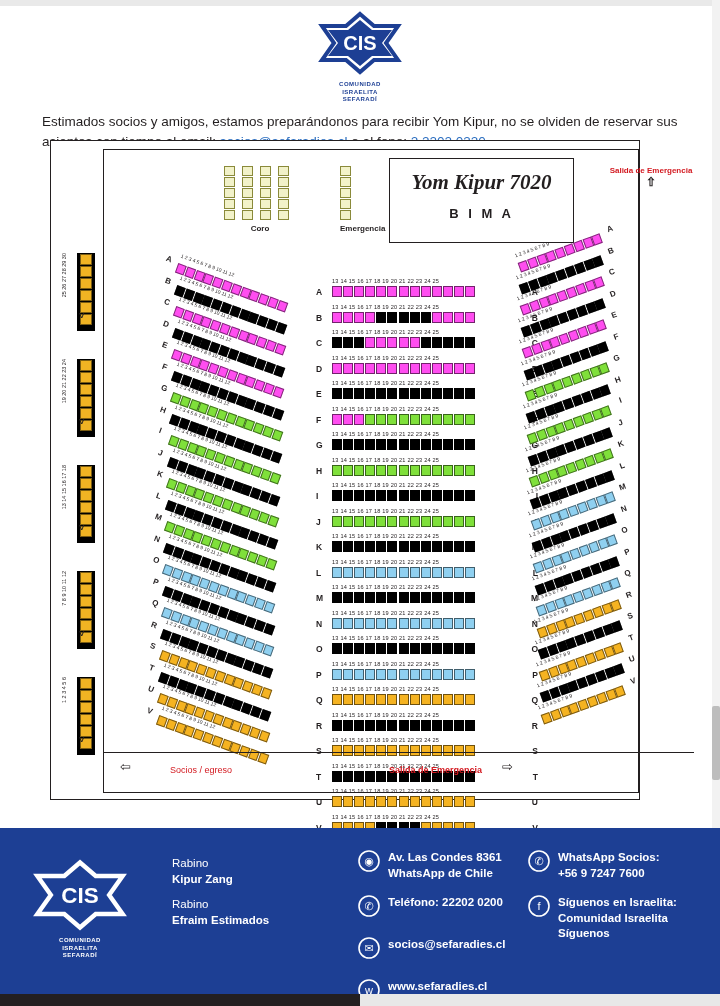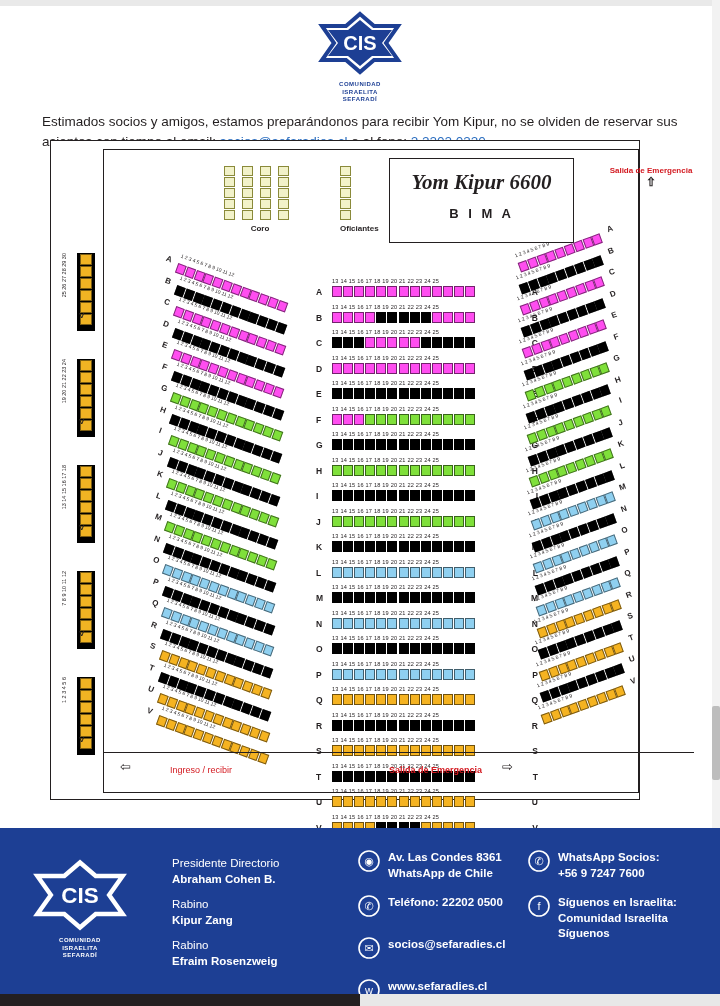--- a/index.html
+++ b/index.html
@@ -132,24 +132,24 @@
 
   <p class="intro">
     <span>Estimados socios y amigos, estamos preparándonos para recibir Yom Kipur, no se olviden de reservar sus asientos con tiempo al email: </span><a href="#">socios@sefaradies.cl</a><span> o al fono: </span><a href="#">2 2202 0330</a>
   </p>
 
   <div class="map">
 
     <div class="map-inner">
 
       <div class="coro-group" id="coro"><div class="coro-col"><div class="coro-cell"></div><div class="coro-cell"></div><div class="coro-cell"></div><div class="coro-cell"></div><div class="coro-cell"></div></div><div class="coro-col"><div class="coro-cell"></div><div class="coro-cell"></div><div class="coro-cell"></div><div class="coro-cell"></div><div class="coro-cell"></div></div><div class="coro-col"><div class="coro-cell"></div><div class="coro-cell"></div><div class="coro-cell"></div><div class="coro-cell"></div><div class="coro-cell"></div></div><div class="coro-col"><div class="coro-cell"></div><div class="coro-cell"></div><div class="coro-cell"></div><div class="coro-cell"></div><div class="coro-cell"></div></div><div class="blk-label">Coro</div></div>
-      <div class="ofic-group" id="ofic"><div class="coro-col"><div class="coro-cell"></div><div class="coro-cell"></div><div class="coro-cell"></div><div class="coro-cell"></div><div class="coro-cell"></div></div><div class="blk-label">Oficiantes</div></div>
+      <div class="ofic-group" id="ofic"><div class="coro-col"><div class="coro-cell"></div><div class="coro-cell"></div><div class="coro-cell"></div><div class="coro-cell"></div><div class="coro-cell"></div></div><div class="blk-label">Emergencia</div></div>
 
       <div class="bima">
-        <div class="bima-title">Yom Kipur 6600</div>
+        <div class="bima-title">Yom Kipur 7020</div>
         <div class="bima-sub">B I M A</div>
       </div>
 
       <div class="emerg-top">
         <div>Salida de Emergencia</div>
         <div class="arrow-up">⇧</div>
       </div>
 
       <div id="left-wing" class="wing" style="left: 60px; top: 108px; width: 220px; height: 500px;">
           <div class="wrow" style="top: 0px; left: 14px; transform: rotate(20deg); transform-origin: left center;"><span class="wl" style="left:-13px">A</span><span class="wn">1  2  3  4  5  6  7  8  9  10  11  12  </span><span class="ws" style="background:#ff4df0"></span><span class="ws" style="background:#ff4df0"></span><span class="ws" style="background:#ff4df0"></span><span class="ws" style="background:#ff4df0"></span><span class="ws" style="background:#ff4df0"></span><span class="ws" style="background:#ff4df0"></span><span class="ws" style="background:#ff4df0"></span><span class="ws" style="background:#ff4df0"></span><span class="ws" style="background:#ff4df0"></span><span class="ws" style="background:#ff4df0"></span><span class="ws" style="background:#ff4df0"></span><span class="ws" style="background:#ff4df0"></span></div>
@@ -637,21 +637,21 @@
           <div class="wrow" style="top: 344px; left: 39.6px; transform: rotate(-20deg); transform-origin: left center;"><span class="wl" style="right:-13px">Q</span><span class="wn">1  2  3  4  5  6  7  8  9  </span><span class="ws" style="background:#8fd0f0"></span><span class="ws" style="background:#8fd0f0"></span><span class="ws" style="background:#8fd0f0"></span><span class="ws" style="background:#8fd0f0"></span><span class="ws" style="background:#8fd0f0"></span><span class="ws" style="background:#8fd0f0"></span><span class="ws" style="background:#8fd0f0"></span><span class="ws" style="background:#8fd0f0"></span><span class="ws" style="background:#8fd0f0"></span></div>
           <div class="wrow" style="top: 365.5px; left: 40.7px; transform: rotate(-20deg); transform-origin: left center;"><span class="wl" style="right:-13px">R</span><span class="wn">1  2  3  4  5  6  7  8  9  </span><span class="ws" style="background:#f5b321"></span><span class="ws" style="background:#f5b321"></span><span class="ws" style="background:#f5b321"></span><span class="ws" style="background:#f5b321"></span><span class="ws" style="background:#f5b321"></span><span class="ws" style="background:#f5b321"></span><span class="ws" style="background:#f5b321"></span><span class="ws" style="background:#f5b321"></span><span class="ws" style="background:#f5b321"></span></div>
           <div class="wrow" style="top: 387px; left: 41.8px; transform: rotate(-20deg); transform-origin: left center;"><span class="wl" style="right:-13px">S</span><span class="wn">1  2  3  4  5  6  7  8  9  </span><span class="ws" style="background:#000000"></span><span class="ws" style="background:#000000"></span><span class="ws" style="background:#000000"></span><span class="ws" style="background:#000000"></span><span class="ws" style="background:#000000"></span><span class="ws" style="background:#000000"></span><span class="ws" style="background:#000000"></span><span class="ws" style="background:#000000"></span><span class="ws" style="background:#000000"></span></div>
           <div class="wrow" style="top: 408.5px; left: 42.9px; transform: rotate(-20deg); transform-origin: left center;"><span class="wl" style="right:-13px">T</span><span class="wn">1  2  3  4  5  6  7  8  9  </span><span class="ws" style="background:#f5b321"></span><span class="ws" style="background:#f5b321"></span><span class="ws" style="background:#f5b321"></span><span class="ws" style="background:#f5b321"></span><span class="ws" style="background:#f5b321"></span><span class="ws" style="background:#f5b321"></span><span class="ws" style="background:#f5b321"></span><span class="ws" style="background:#f5b321"></span><span class="ws" style="background:#f5b321"></span></div>
           <div class="wrow" style="top: 430px; left: 44px; transform: rotate(-20deg); transform-origin: left center;"><span class="wl" style="right:-13px">U</span><span class="wn">1  2  3  4  5  6  7  8  9  </span><span class="ws" style="background:#000000"></span><span class="ws" style="background:#000000"></span><span class="ws" style="background:#000000"></span><span class="ws" style="background:#000000"></span><span class="ws" style="background:#000000"></span><span class="ws" style="background:#000000"></span><span class="ws" style="background:#000000"></span><span class="ws" style="background:#000000"></span><span class="ws" style="background:#000000"></span></div>
           <div class="wrow" style="top: 451.5px; left: 45.1px; transform: rotate(-20deg); transform-origin: left center;"><span class="wl" style="right:-13px">V</span><span class="wn">1  2  3  4  5  6  7  8  9  </span><span class="ws" style="background:#f5b321"></span><span class="ws" style="background:#f5b321"></span><span class="ws" style="background:#f5b321"></span><span class="ws" style="background:#f5b321"></span><span class="ws" style="background:#f5b321"></span><span class="ws" style="background:#f5b321"></span><span class="ws" style="background:#f5b321"></span><span class="ws" style="background:#f5b321"></span><span class="ws" style="background:#f5b321"></span></div>
         </div>
 
       <div class="footbar">
         <span class="arrow-left">⇦</span>
-        <span class="ingreso">Ingreso / recibir</span>
+        <span class="ingreso">Socios / egreso</span>
         <span class="emerg-bot">Salida de Emergencia</span>
         <span class="arrow-right">⇨</span>
       </div>
     </div>
 
     <div id="vblocks">
         <div class="vblock" style="top: 112px; height: 78px;">
           <div class="vcell"></div>
           <div class="vcell"></div>
           <div class="vcell"></div>
@@ -712,47 +712,43 @@
       </svg>
       <div class="logo-sub" style="color:#fff">
         <div>COMUNIDAD</div>
         <div>ISRAELITA</div>
         <div>SEFARADÍ</div>
       </div>
     </div>
 
     <div class="f-col f-names" id="f-names">
         <div style="margin-bottom:10px">
-          <div>Presidente Directorio</div>
-          <div><b>Abraham Cohen B.</b></div>
+          <div>Rabino</div>
+          <div><b>Kipur Zang</b></div>
         </div>
         <div style="margin-bottom:10px">
           <div>Rabino</div>
-          <div><b>Kipur Zang</b></div>
-        </div>
-        <div style="margin-bottom:10px">
-          <div>Rabino</div>
-          <div><b>Efraim Rosenzweig</b></div>
+          <div><b>Efraim Estimados</b></div>
         </div>
       </div>
     <div class="f-col f-mid" id="f-contacts">
         <div class="f-item">
           <span class="ci"><svg width="22" height="22" viewBox="0 0 22 22">
               <circle cx="11" cy="11" r="10" fill="none" stroke="#fff" stroke-width="1.6"></circle>
               <text x="11" y="15" font-size="11" fill="#fff" text-anchor="middle" font-family="Liberation Sans, sans-serif">◉</text>
             </svg></span>
           <div><b>Av. Las Condes 8361</b></div>
           <div><b>WhatsApp de Chile</b></div>
         </div>
         <div class="f-item">
           <span class="ci"><svg width="22" height="22" viewBox="0 0 22 22">
               <circle cx="11" cy="11" r="10" fill="none" stroke="#fff" stroke-width="1.6"></circle>
               <text x="11" y="15" font-size="11" fill="#fff" text-anchor="middle" font-family="Liberation Sans, sans-serif">✆</text>
             </svg></span>
-          <div><b>Teléfono: 22202 0500</b></div>
+          <div><b>Teléfono: 22202 0200</b></div>
         </div>
         <div class="f-item">
           <span class="ci"><svg width="22" height="22" viewBox="0 0 22 22">
               <circle cx="11" cy="11" r="10" fill="none" stroke="#fff" stroke-width="1.6"></circle>
               <text x="11" y="15" font-size="11" fill="#fff" text-anchor="middle" font-family="Liberation Sans, sans-serif">✉</text>
             </svg></span>
           <div><b>socios@sefaradies.cl</b></div>
         </div>
         <div class="f-item">
           <span class="ci"><svg width="22" height="22" viewBox="0 0 22 22">

